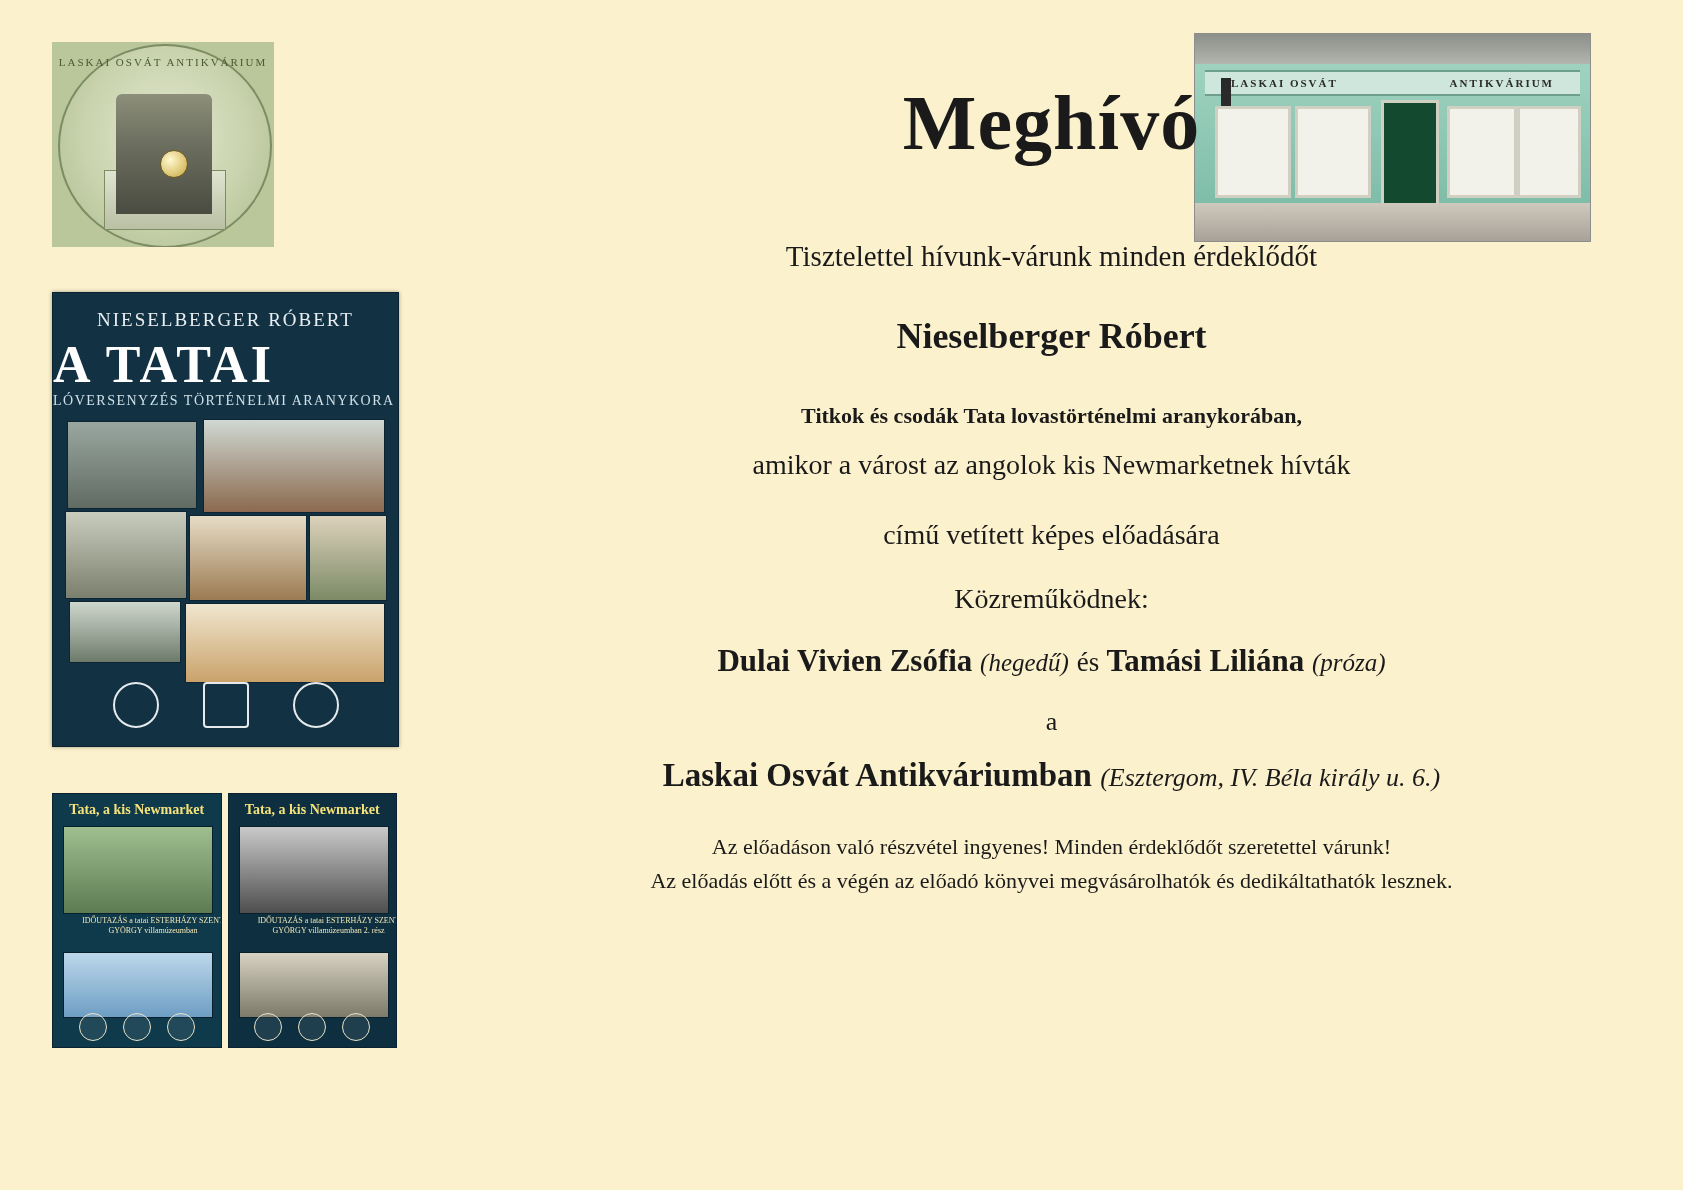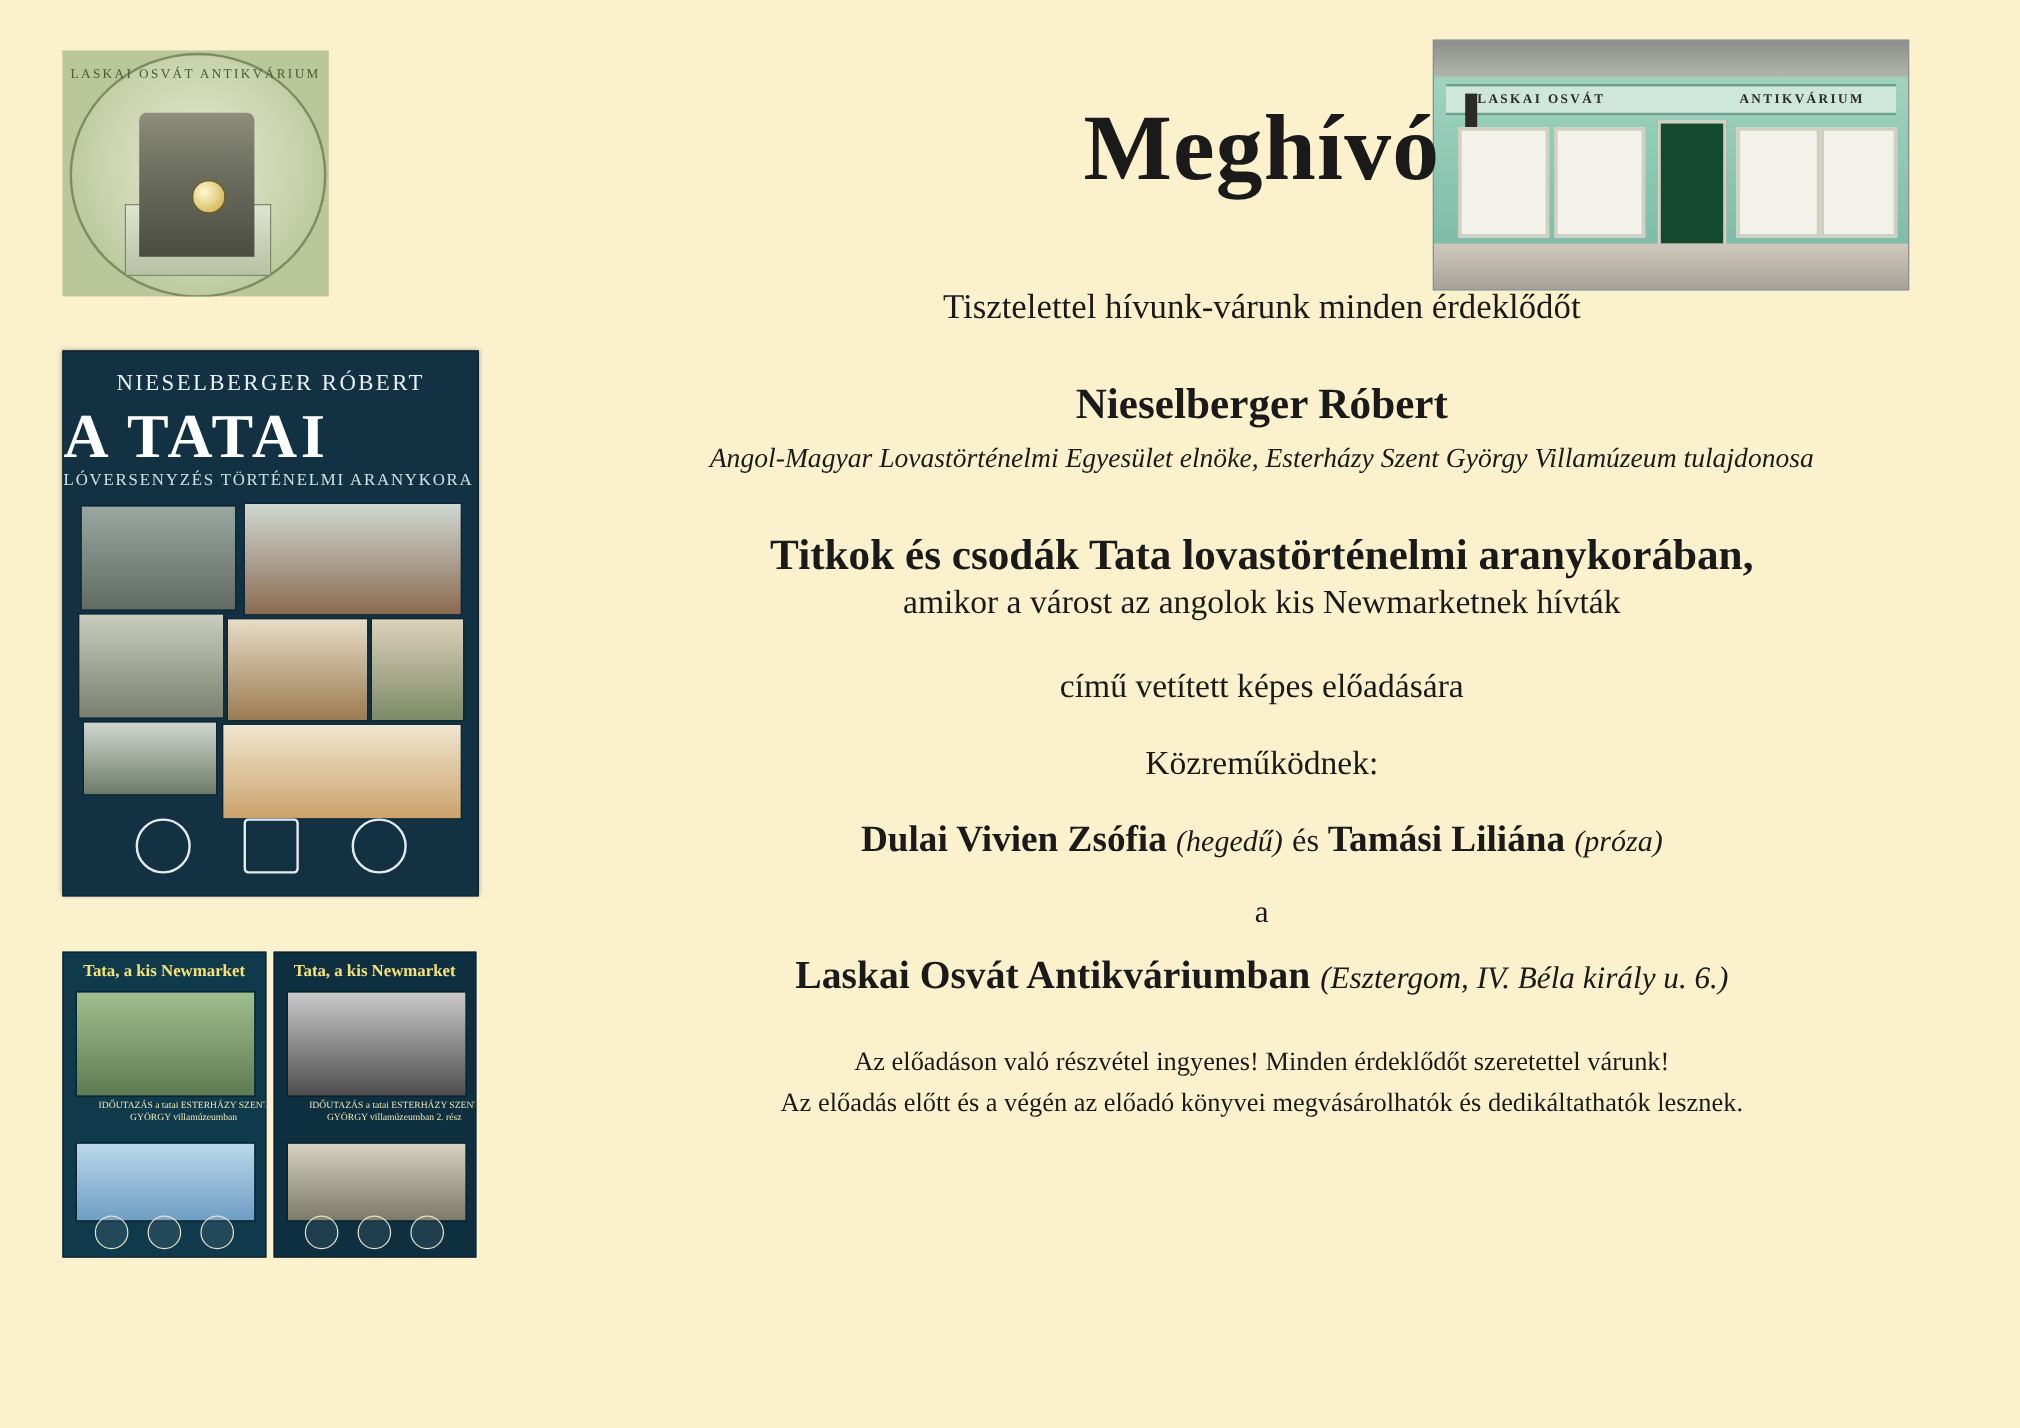--- a/index.html
+++ b/index.html
@@ -237,22 +237,22 @@
     font-size: 78px;
     font-weight: bold;
     letter-spacing: 1px;
   }
   .l-welcome { margin-top: 72px; font-size: 29px; }
   .l-date { margin-top: 28px; font-size: 32px; font-weight: bold; }
   .l-date .it { font-style: italic; font-weight: normal; font-size: 27px; }
   .l-date .norm { font-weight: normal; }
   .l-speaker { margin-top: 42px; font-size: 36px; font-weight: bold; }
   .l-speaker-sub { margin-top: 12px; font-size: 23px; font-style: italic; }
-  .l-lecture { margin-top: 46px; font-size: 36px; font-weight: bold; }
-  .l-lecture-sub { margin-top: 4px; font-size: 28px; }
+  .l-lecture { margin-top: 46px; font-size: 22px; font-weight: bold; }
+  .l-lecture-sub { margin-top: 20px; font-size: 28px; }
   .l-kind { margin-top: 38px; font-size: 28px; }
   .l-contrib { margin-top: 32px; font-size: 28px; }
   .l-performers { margin-top: 28px; font-size: 31px; font-weight: bold; }
   .l-performers .it { font-style: italic; font-weight: normal; font-size: 25px; }
   .l-performers .norm { font-weight: normal; font-size: 27px; text-align: center; }
   .l-a { margin-top: 28px; font-size: 26px; }
   .l-venue { margin-top: 20px; font-size: 33px; font-weight: bold; }
   .l-venue .it { font-style: italic; font-weight: normal; font-size: 26px; }
   .l-note1 { margin-top: 40px; font-size: 22px; }
   .l-note2 { margin-top: 8px; font-size: 22px; }
@@ -331,21 +331,20 @@
     <div class="sp-ground"></div>
   </div>
 
   <div class="content">
     <div class="title">Meghívó</div>
 
     <div class="l-welcome">Tisztelettel hívunk-várunk minden érdeklődőt</div>
 
 
     <div class="l-speaker">Nieselberger Róbert</div>
-    <div class="l-speaker-sub">Angol-Magyar Lovastörténelmi Egyesület elnöke, Esterházy Szent György Villamúzeum tulajdonosa</div>
 
     <div class="l-lecture">Titkok és csodák Tata lovastörténelmi aranykorában,</div>
     <div class="l-lecture-sub">amikor a várost az angolok kis Newmarketnek hívták</div>
     <div class="l-kind">című vetített képes előadására</div>
 
     <div class="l-contrib">Közreműködnek:</div>
 
     <div class="l-performers">
       <span>Dulai Vivien Zsófia</span>
       <span class="it">(hegedű)</span>

